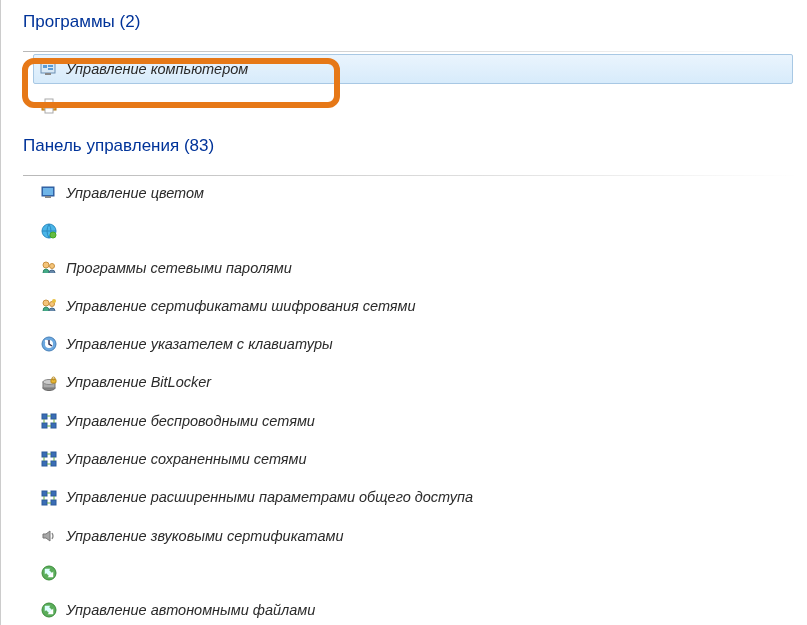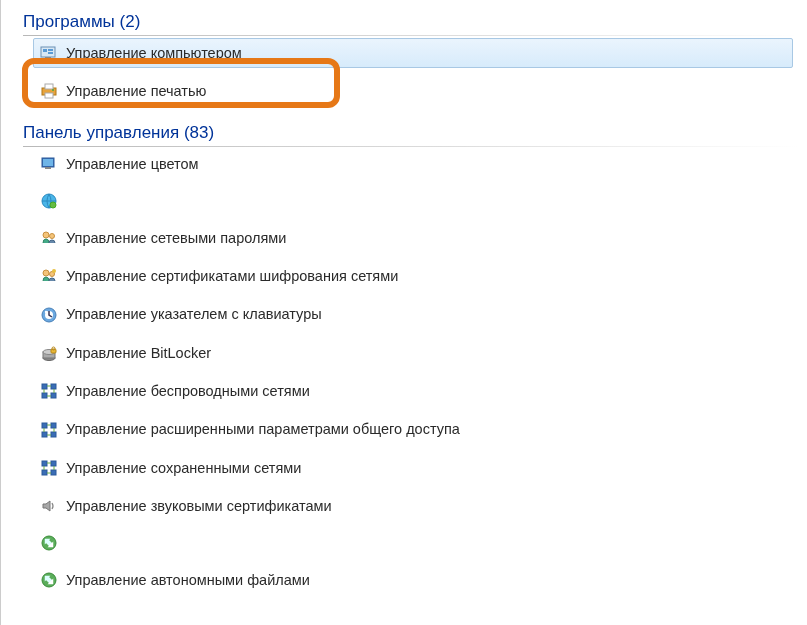--- a/index.html
+++ b/index.html
@@ -14,35 +14,36 @@
     }
     .container {
       padding: 12px 8px 0 18px;
     }
     .section-header {
       font-size: 17px;
       color: #003399;
       font-weight: normal;
       margin-bottom: 4px;
       margin-left: 4px;
-      padding-bottom: 2px;
+      padding-bottom: 18px;
       position: relative;
     }
     .section-header::after {
       content: '';
       position: absolute;
       left: 0;
       right: 0;
       bottom: -2px;
       height: 1px;
       background: linear-gradient(to right, #b8b8b8 0%, #e0e0e0 60%, transparent 100%);
     }
     .items {
       margin-top: 0;
       margin-bottom: 16px;
+      font-style: italic;
     }
     .item {
       display: flex;
       align-items: center;
       padding: 4px 6px;
       margin-left: 14px;
       margin-right: 6px;
       cursor: pointer;
       border: 1px solid transparent;
       border-radius: 2px;
@@ -106,21 +107,20 @@
     </div>
     <div class="item">
       <span class="icon">
         <svg width="18" height="18" viewBox="0 0 18 18">
             <rect x="2" y="6" width="14" height="7" fill="#e8a43c" stroke="#b07818"></rect>
             <rect x="5" y="2" width="8" height="5" fill="#fff" stroke="#aaa"></rect>
             <rect x="5" y="11" width="8" height="5" fill="#fff" stroke="#aaa"></rect>
             <circle cx="13" cy="8" r="1" fill="#4a4"></circle>
           </svg>
       </span>
-      <span class="label">Управление печатью</span>
     </div>
   </div>
 
   <div class="section-header">
     <span>Панель управления (83)</span>
   </div>
   <div class="items">
     <div class="item">
       <span class="icon">
         <svg width="18" height="18" viewBox="0 0 18 18">
@@ -143,21 +143,21 @@
     </div>
     <div class="item">
       <span class="icon">
         <svg width="18" height="18" viewBox="0 0 18 18">
             <circle cx="6" cy="6" r="3" fill="#f4c47a" stroke="#c89040"></circle>
             <path d="M3 14 Q3 10 6 10 Q9 10 9 14" fill="#4a8" stroke="#386"></path>
             <circle cx="12" cy="7" r="2.5" fill="#f4c47a" stroke="#c89040"></circle>
             <path d="M9 14 Q9 11 12 11 Q15 11 15 14" fill="#68a" stroke="#468"></path>
           </svg>
       </span>
-      <span class="label">Управление сетевыми паролями</span>
+      <span class="label">Программы сетевыми паролями</span>
     </div>
     <div class="item">
       <span class="icon">
         <svg width="18" height="18" viewBox="0 0 18 18">
             <circle cx="6" cy="6" r="3" fill="#f4c47a" stroke="#c89040"></circle>
             <path d="M3 14 Q3 10 6 10 Q9 10 9 14" fill="#4a8" stroke="#386"></path>
             <circle cx="12" cy="7" r="2.5" fill="#f4c47a" stroke="#c89040"></circle>
             <path d="M9 14 Q9 11 12 11 Q15 11 15 14" fill="#68a" stroke="#468"></path>
             <circle cx="14" cy="4" r="2" fill="#e8c040"></circle>
           </svg>
@@ -208,36 +208,36 @@
             <rect x="2" y="2" width="5" height="5" fill="#3a6db5" stroke="#2a5a9a"></rect>
             <rect x="11" y="2" width="5" height="5" fill="#3a6db5" stroke="#2a5a9a"></rect>
             <rect x="2" y="11" width="5" height="5" fill="#3a6db5" stroke="#2a5a9a"></rect>
             <rect x="11" y="11" width="5" height="5" fill="#3a6db5" stroke="#2a5a9a"></rect>
             <line x1="7" y1="4" x2="11" y2="4" stroke="#6a4"></line>
             <line x1="4" y1="7" x2="4" y2="11" stroke="#6a4"></line>
             <line x1="14" y1="7" x2="14" y2="11" stroke="#6a4"></line>
             <line x1="7" y1="14" x2="11" y2="14" stroke="#6a4"></line>
           </svg>
       </span>
-      <span class="label">Управление расширенными параметрами общего доступа</span>
+      <span class="label">Управление сохраненными сетями</span>
     </div>
     <div class="item">
       <span class="icon">
         <svg width="18" height="18" viewBox="0 0 18 18">
             <rect x="2" y="2" width="5" height="5" fill="#3a6db5" stroke="#2a5a9a"></rect>
             <rect x="11" y="2" width="5" height="5" fill="#3a6db5" stroke="#2a5a9a"></rect>
             <rect x="2" y="11" width="5" height="5" fill="#3a6db5" stroke="#2a5a9a"></rect>
             <rect x="11" y="11" width="5" height="5" fill="#3a6db5" stroke="#2a5a9a"></rect>
             <line x1="7" y1="4" x2="11" y2="4" stroke="#6a4"></line>
             <line x1="4" y1="7" x2="4" y2="11" stroke="#6a4"></line>
             <line x1="14" y1="7" x2="14" y2="11" stroke="#6a4"></line>
             <line x1="7" y1="14" x2="11" y2="14" stroke="#6a4"></line>
           </svg>
       </span>
-      <span class="label">Управление сохраненными сетями</span>
+      <span class="label">Управление расширенными параметрами общего доступа</span>
     </div>
     <div class="item">
       <span class="icon">
         <svg width="18" height="18" viewBox="0 0 18 18">
             <path d="M3 7 L6 7 L10 4 L10 14 L6 11 L3 11 Z" fill="#a8a8a8" stroke="#777"></path>
             <path d="M12 6 Q14 9 12 12" fill="none" stroke="#888" stroke-width="1.3"></path>
           </svg>
       </span>
       <span class="label">Управление звуковыми сертификатами</span>
     </div>

